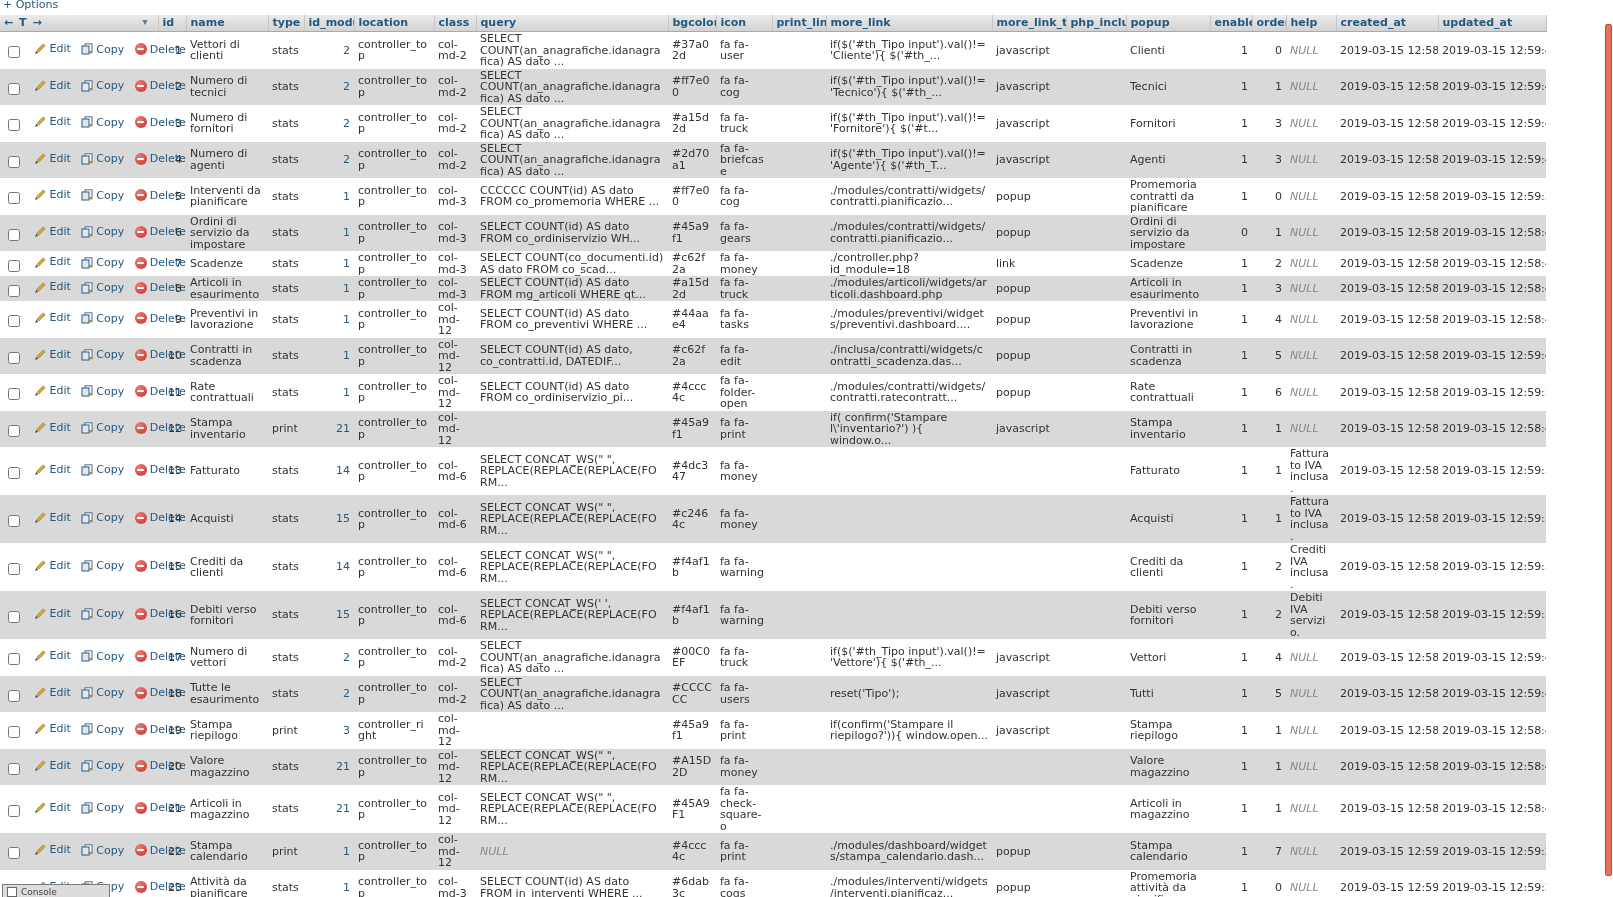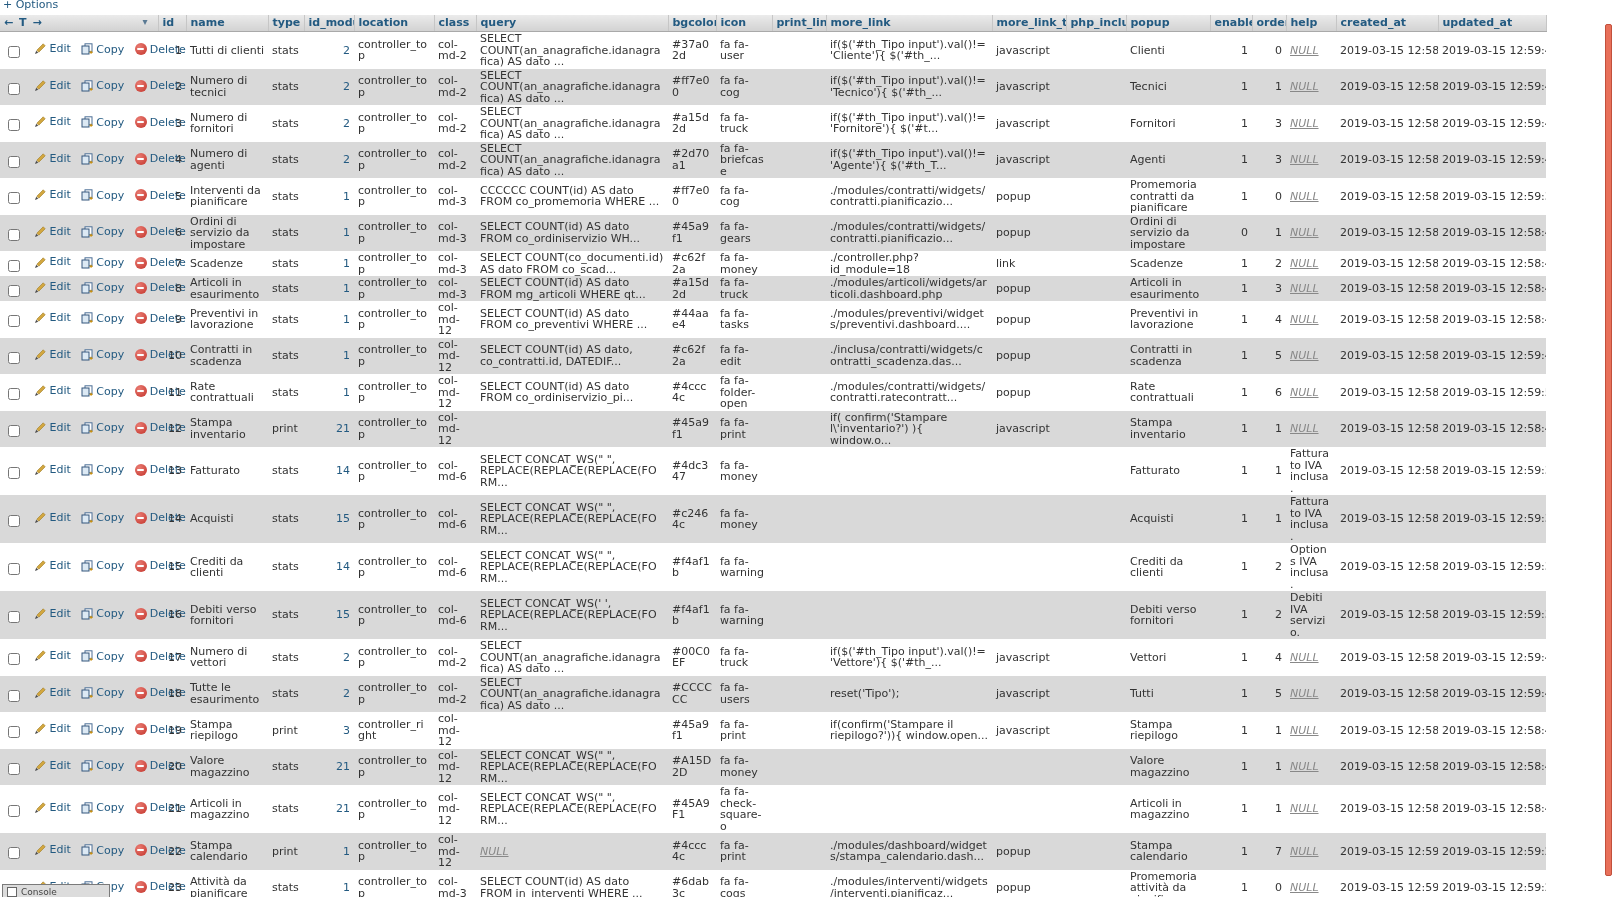--- a/index.html
+++ b/index.html
@@ -28,21 +28,21 @@
   .fulltext{color:#235a81;letter-spacing:1px;cursor:pointer;}
   .hdr-caret{position:absolute;right:10px;top:1px;color:#5a7a94;font-size:10px;cursor:pointer;}
   td{
     padding:1px 4px;vertical-align:middle;line-height:11.5px;
     overflow-wrap:anywhere;word-break:break-word;
   }
   tbody tr:nth-child(even){background:#d9d9d9;}
   td.col-id,td.col-enabled,td.col-order{text-align:right;}
   td.col-id_module{text-align:right;color:#235a81;}
   td.col-created_at,td.col-updated_at{white-space:nowrap;overflow:hidden;}
-  td.null{color:#888;font-style:italic;text-decoration:underline;}
+  td.null{color:#888;font-style:italic;}
   td.col-actions{white-space:nowrap;padding-left:8px;margin-top:32px;}
   .act{color:#235a81;text-decoration:none;display:inline-flex;align-items:center;gap:3px;margin-right:7px;cursor:pointer;}
   .rowcheck{display:inline-block;margin-right:10px;vertical-align:middle;}
   .rowcheck input{width:12px;height:12px;margin:0;vertical-align:middle;}
   .del-ic{width:12px;height:12px;border-radius:50%;display:inline-block;position:relative;
     background:radial-gradient(circle at 35% 30%, #ea7b72, #c2332a);}
   .del-ic::after{content:"";position:absolute;left:2.5px;right:2.5px;top:5px;height:2px;background:#fff;border-radius:1px;}
   svg{vertical-align:middle;}
   .scroll-indicator{position:absolute;right:1px;top:24px;height:850px;width:5px;
     background:#e8705a;border:1px solid #c2503c;border-radius:2px;}
@@ -126,21 +126,21 @@
           <path d="M8.6 9.3h3M10.1 7.8v3" stroke="#c79014" stroke-width="1.2"></path>
         </svg>
             <span class="lbl">Copy</span>
           </a>
       <a href="#" class="act">
         <span class="del-ic"></span>
             <span class="lbl">Delete</span>
           </a>
     </td>
     <td class="col-id">1</td>
-    <td class="col-name">Tutti di clienti</td>
+    <td class="col-name">Vettori di clienti</td>
     <td class="col-type">stats</td>
     <td class="col-id_module">2</td>
     <td class="col-location">controller_top</td>
     <td class="col-class">col-md-2</td>
     <td class="col-query">SELECT COUNT(an_anagrafiche.idanagrafica) AS dato ...</td>
     <td class="col-bgcolor">#37a02d</td>
     <td class="col-icon">fa fa-user</td>
     <td class="col-print_link"></td>
     <td class="col-more_link">if($('#th_Tipo input').val()!= 'Cliente'){ $('#th_...</td>
     <td class="col-more_link_type">javascript</td>
@@ -743,21 +743,21 @@
     <td class="col-query">SELECT CONCAT_WS(" ", REPLACE(REPLACE(REPLACE(FORM...</td>
     <td class="col-bgcolor">#f4af1b</td>
     <td class="col-icon">fa fa-warning</td>
     <td class="col-print_link"></td>
     <td class="col-more_link"></td>
     <td class="col-more_link_type"></td>
     <td class="col-php_include"></td>
     <td class="col-text">Crediti da clienti</td>
     <td class="col-enabled">1</td>
     <td class="col-order">2</td>
-    <td class="col-help">Options IVA inclusa.</td>
+    <td class="col-help">Crediti IVA inclusa.</td>
     <td class="col-created_at">2019-03-15 12:58:48</td>
     <td class="col-updated_at">2019-03-15 12:59:30</td>
   </tr>
       <tr>
     <td class="col-actions">
       <span class="rowcheck"><input type="checkbox" style=""></span>
       <a href="#" class="act">
         <svg width="13" height="13" viewBox="0 0 13 13">
           <polygon points="1,12 2.2,8.8 4.2,10.8" fill="#4a4a4a"></polygon>
           <polygon points="2.8,8.2 9.2,1.8 11.2,3.8 4.8,10.2" fill="#d3a73f" stroke="#9c7a24" stroke-width="0.6"></polygon>

